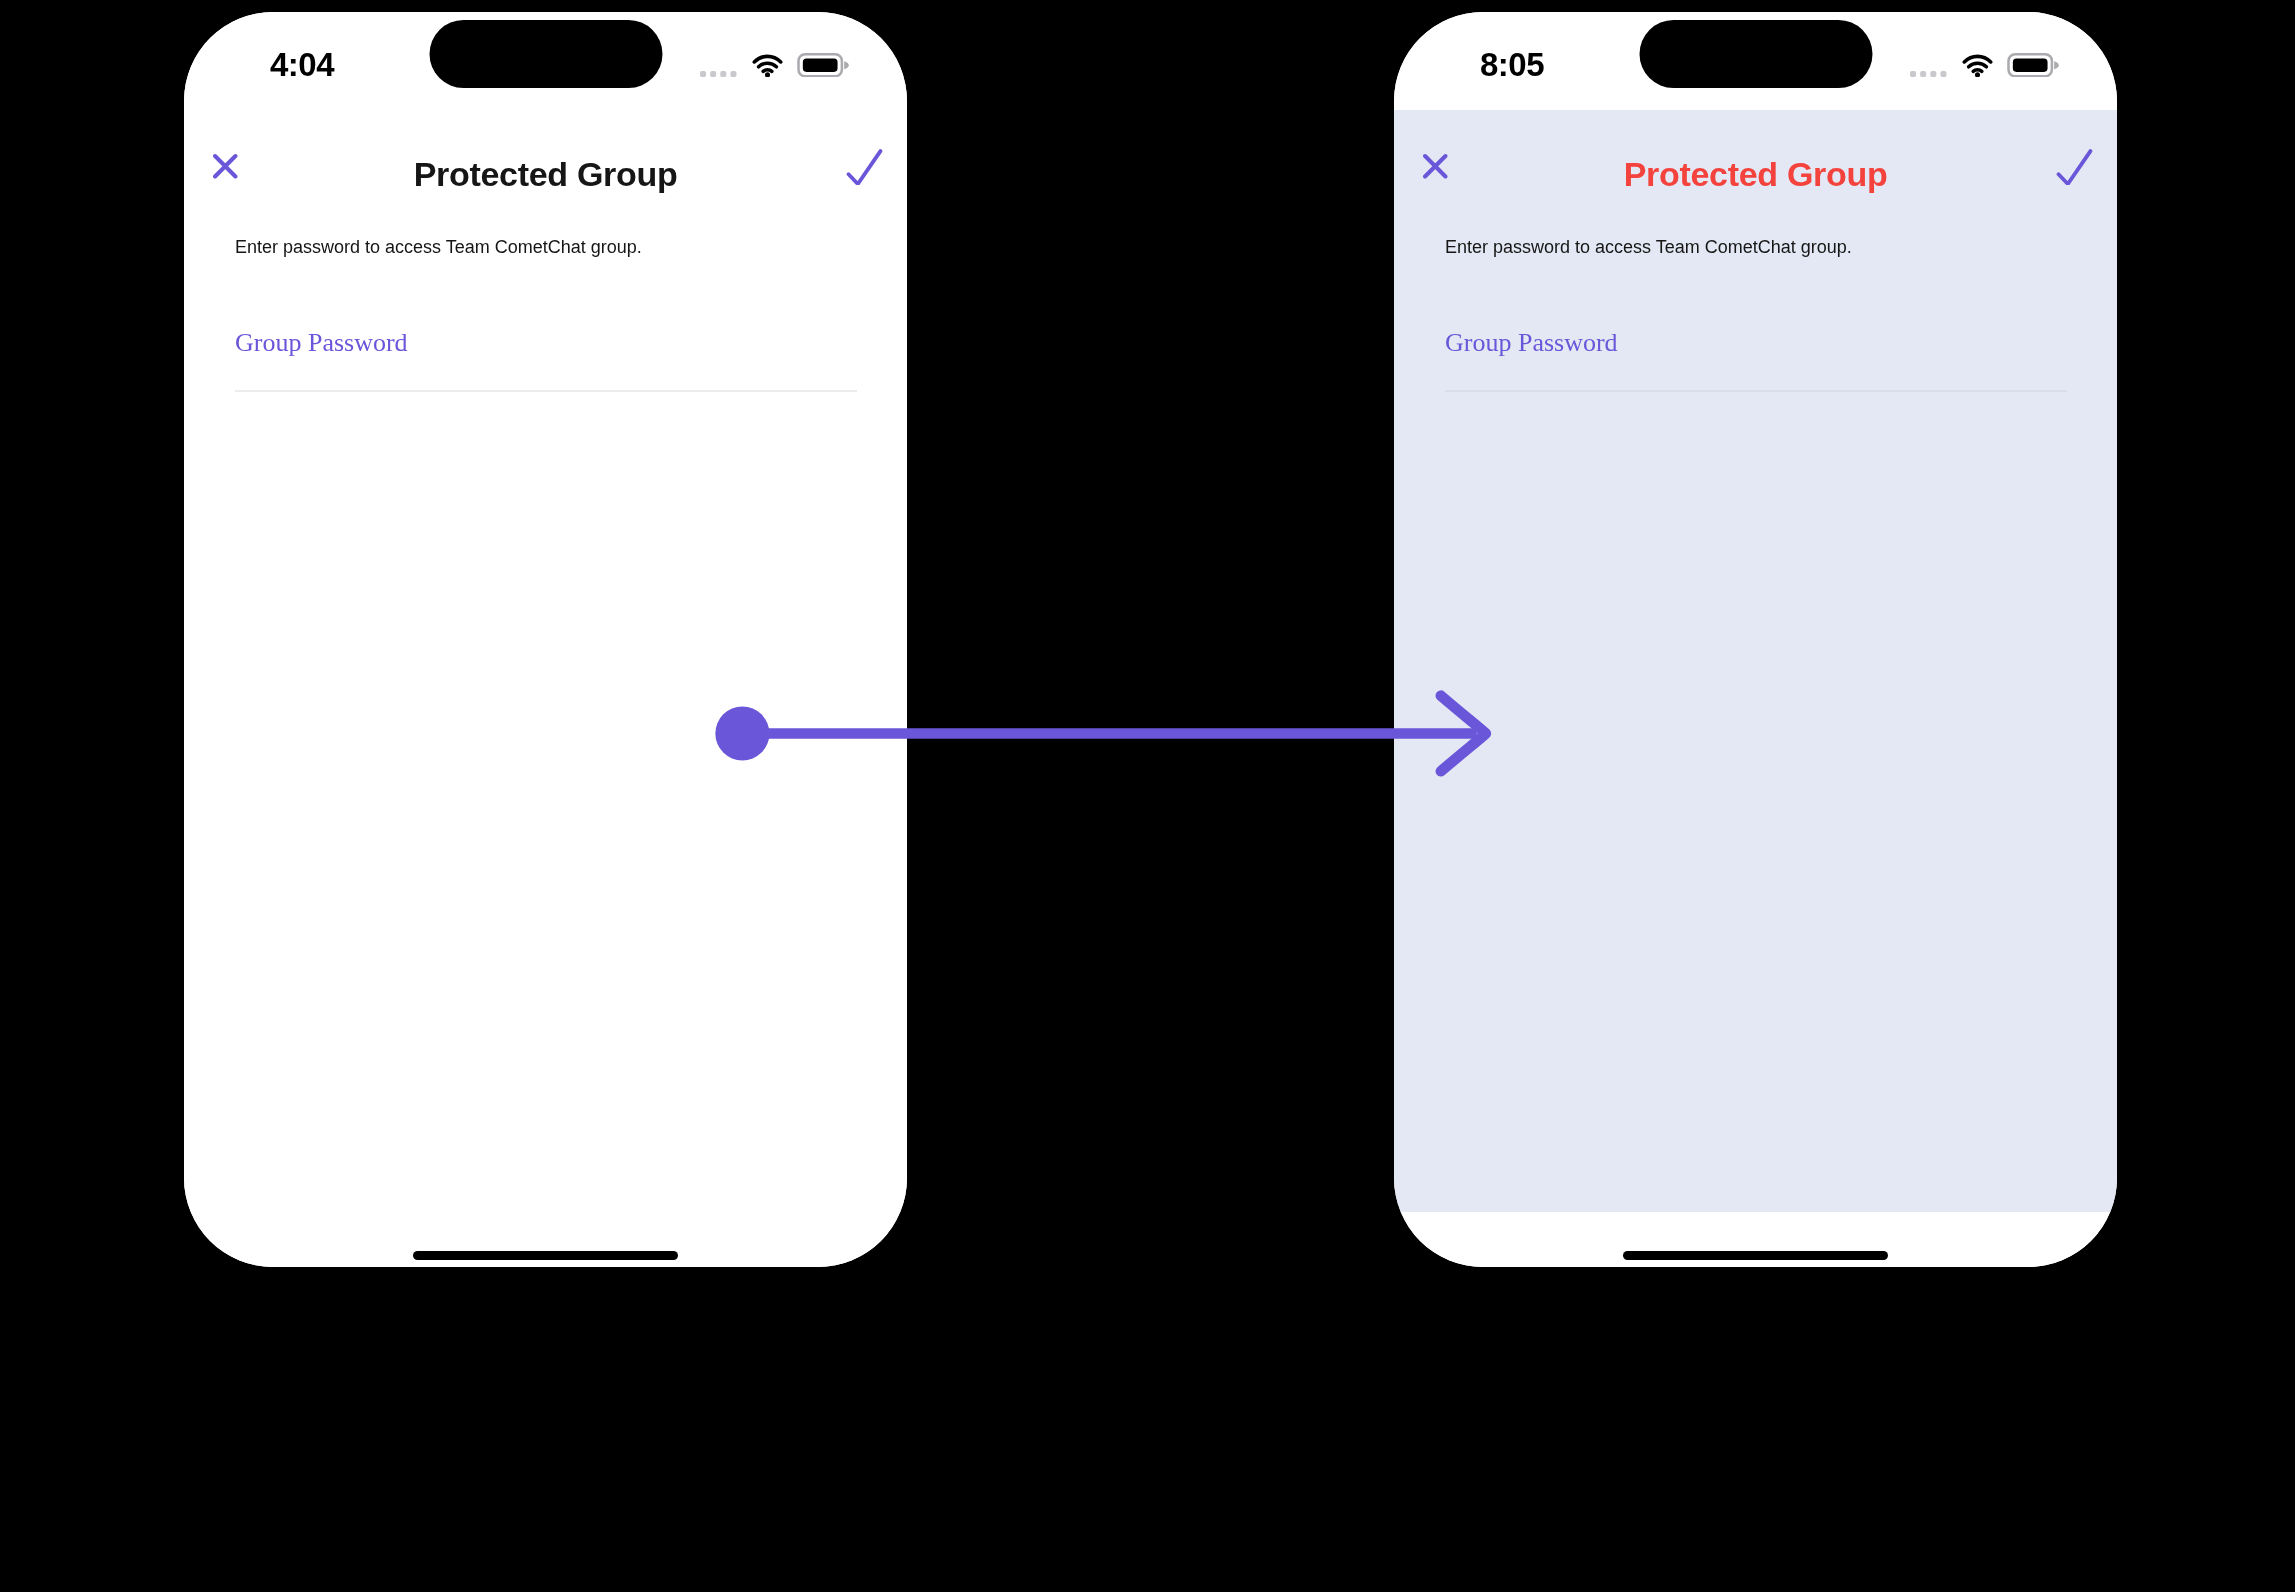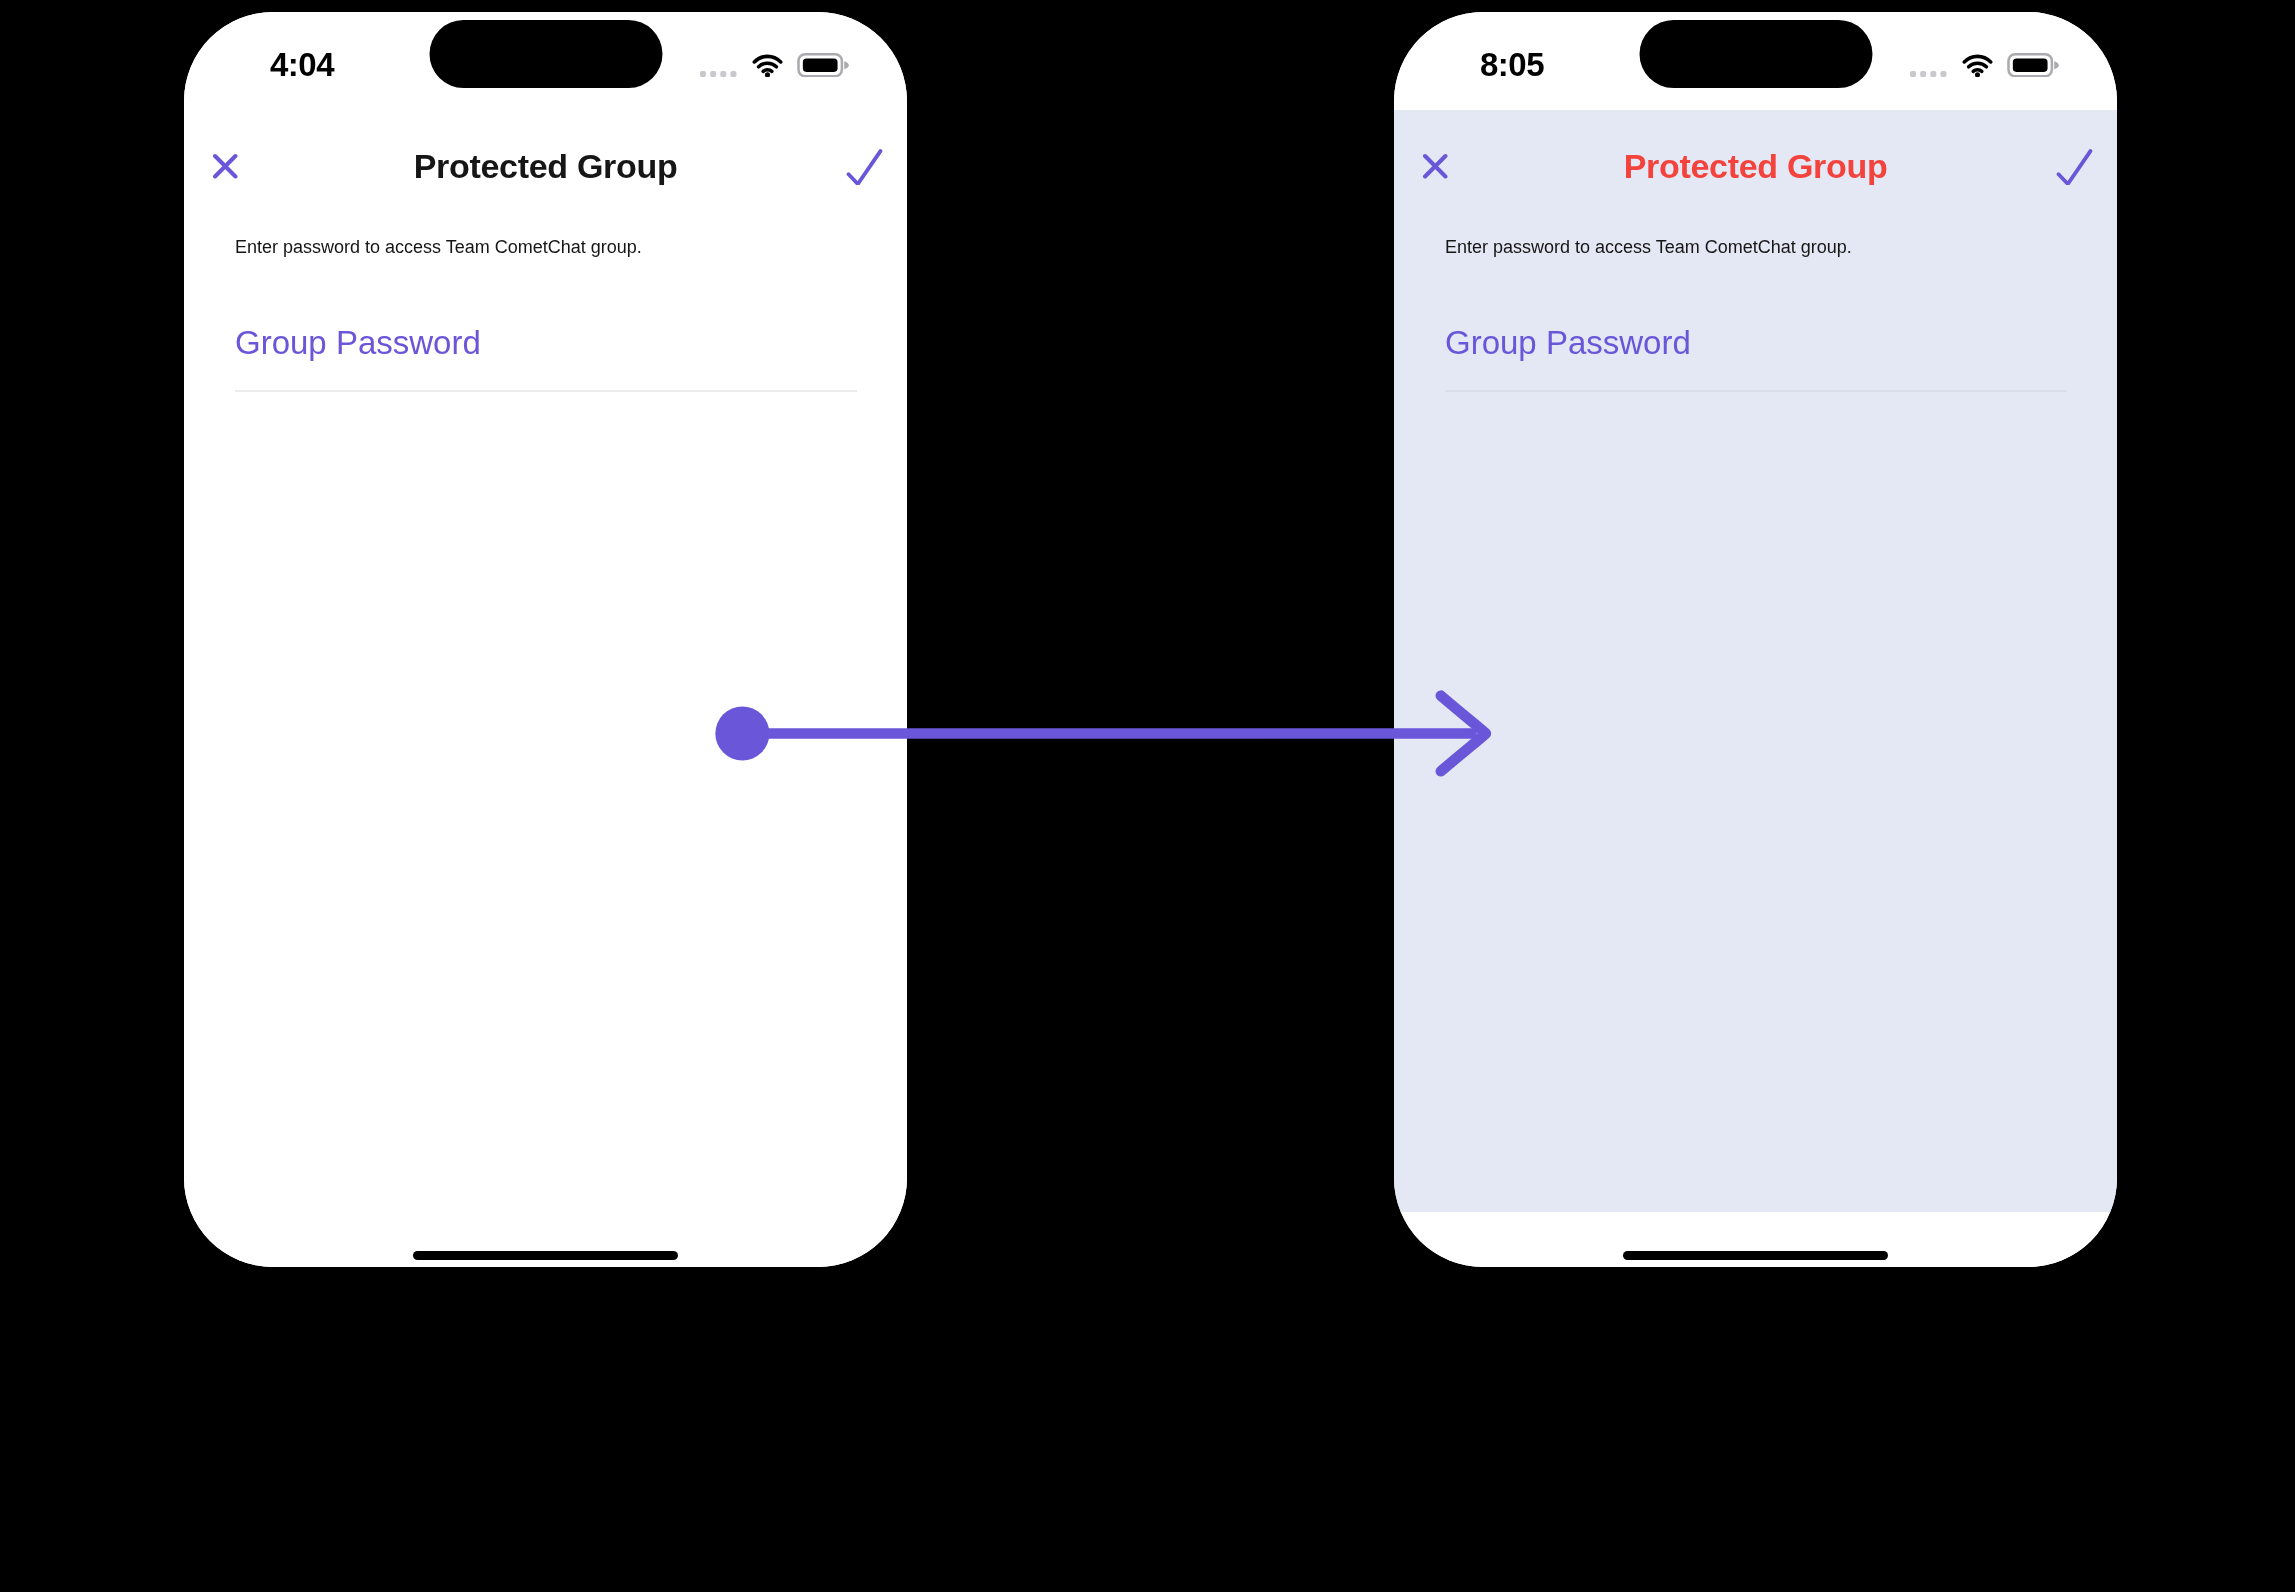--- a/index.html
+++ b/index.html
@@ -39,21 +39,21 @@
   .sicons svg { display: block; }
 
   
   .content { flex: 1 1 auto; background: var(--content_bg, #fff); }
   .nav {
     position: relative; height: 53px; margin-top: 30px;
     display: flex; align-items: center; justify-content: space-between;
     padding: 0 24.5px 0 27.6px;
   }
   .nav-title {
-    position: absolute; left: 0; right: 0; top: 0; margin: 0;
+    position: absolute; left: 0; right: 0; top: 8px; margin: 0;
     line-height: 53px; text-align: center;
     font-size: 34px; font-weight: 600; letter-spacing: -0.3px;
     color: var(--title_color, #161616);
   }
   .icon-btn {
     position: relative; z-index: 1;
     background: none; border: none; padding: 0; cursor: pointer;
     display: flex; align-items: center; justify-content: center;
   }
   .icon-btn svg { display: block; }
@@ -64,21 +64,21 @@
     font-size: 18px; line-height: 44px; font-weight: 400;
     color: var(--text_dark, #161616);
   }
 
   .pw-field {
     display: block;
     margin: 57px 51px 0 51px; width: 622px;
     background: transparent; border: none; outline: none;
     border-bottom: 2px solid var(--divider, #ececec);
     padding: 0 0 30px 0;
-    font-family: Liberation Sans, sans-serif; font-size: 33px; line-height: 34px;
+    font-family: Liberation Serif, serif; font-size: 26px; line-height: 34px;
     color: var(--purple, #6A56D9);
   }
   .pw-field::placeholder { color: var(--purple, #6A56D9); opacity: 1; }
 
   
   .home-strip {
     flex: none; height: 55px; background: var(--phone_bg, #fff);
     display: flex; justify-content: center; align-items: flex-start;
   }
   .home-bar { margin-top: 39px; width: 265px; height: 9.2px; border-radius: 5.1px; background: #000; }

